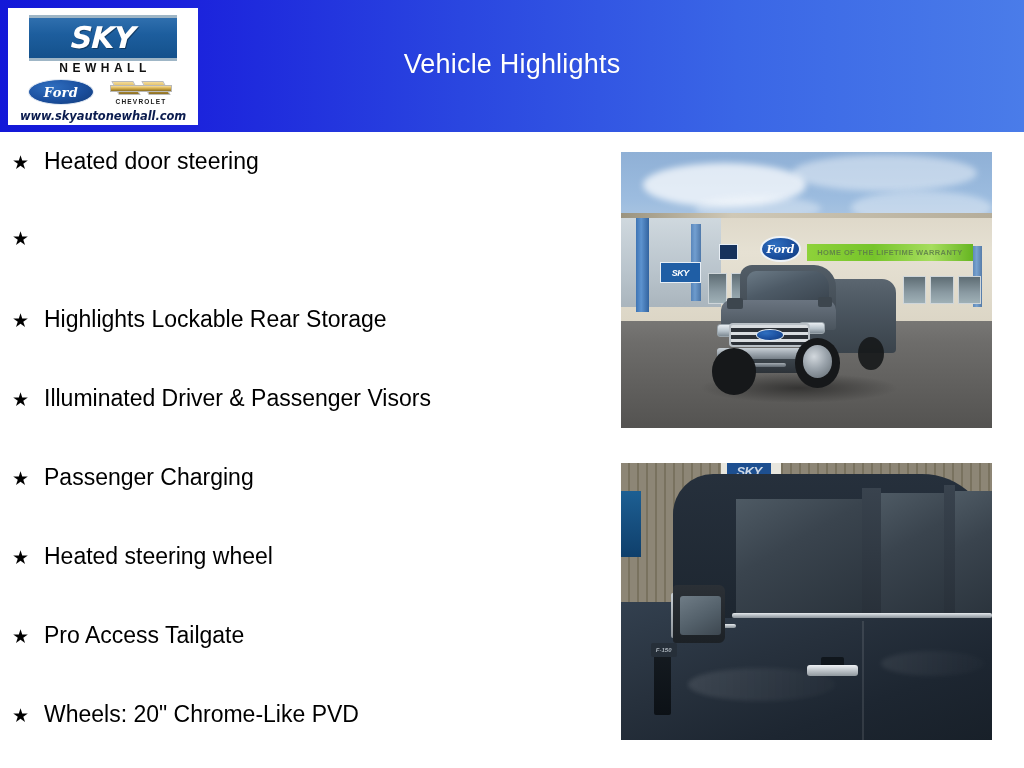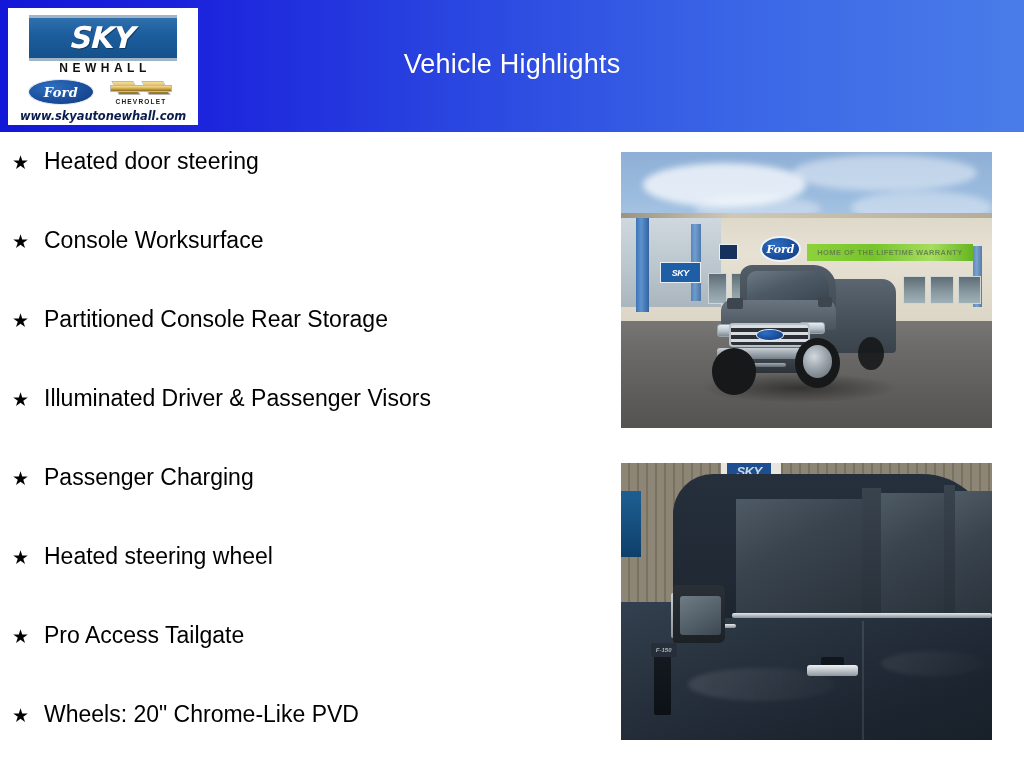--- a/index.html
+++ b/index.html
@@ -467,25 +467,24 @@
   <div id="logo-url">www.skyautonewhall.com</div>
 </div>
 
 <div id="feature-list">
   <div class="feature-item">
     <span class="feature-bullet">★</span>
     <span class="feature-label">Heated door steering</span>
   </div>
   <div class="feature-item">
     <span class="feature-bullet">★</span>
-    <span class="feature-label">Console Worksurface</span>
-  </div>
-  <div class="feature-item">
-    <span class="feature-bullet">★</span>
-    <span class="feature-label">Partitioned Console Rear Storage</span>
+  </div>
+  <div class="feature-item">
+    <span class="feature-bullet">★</span>
+    <span class="feature-label">Highlights Lockable Rear Storage</span>
   </div>
   <div class="feature-item">
     <span class="feature-bullet">★</span>
     <span class="feature-label">Illuminated Driver &amp; Passenger Visors</span>
   </div>
   <div class="feature-item">
     <span class="feature-bullet">★</span>
     <span class="feature-label">Passenger Charging</span>
   </div>
   <div class="feature-item">

